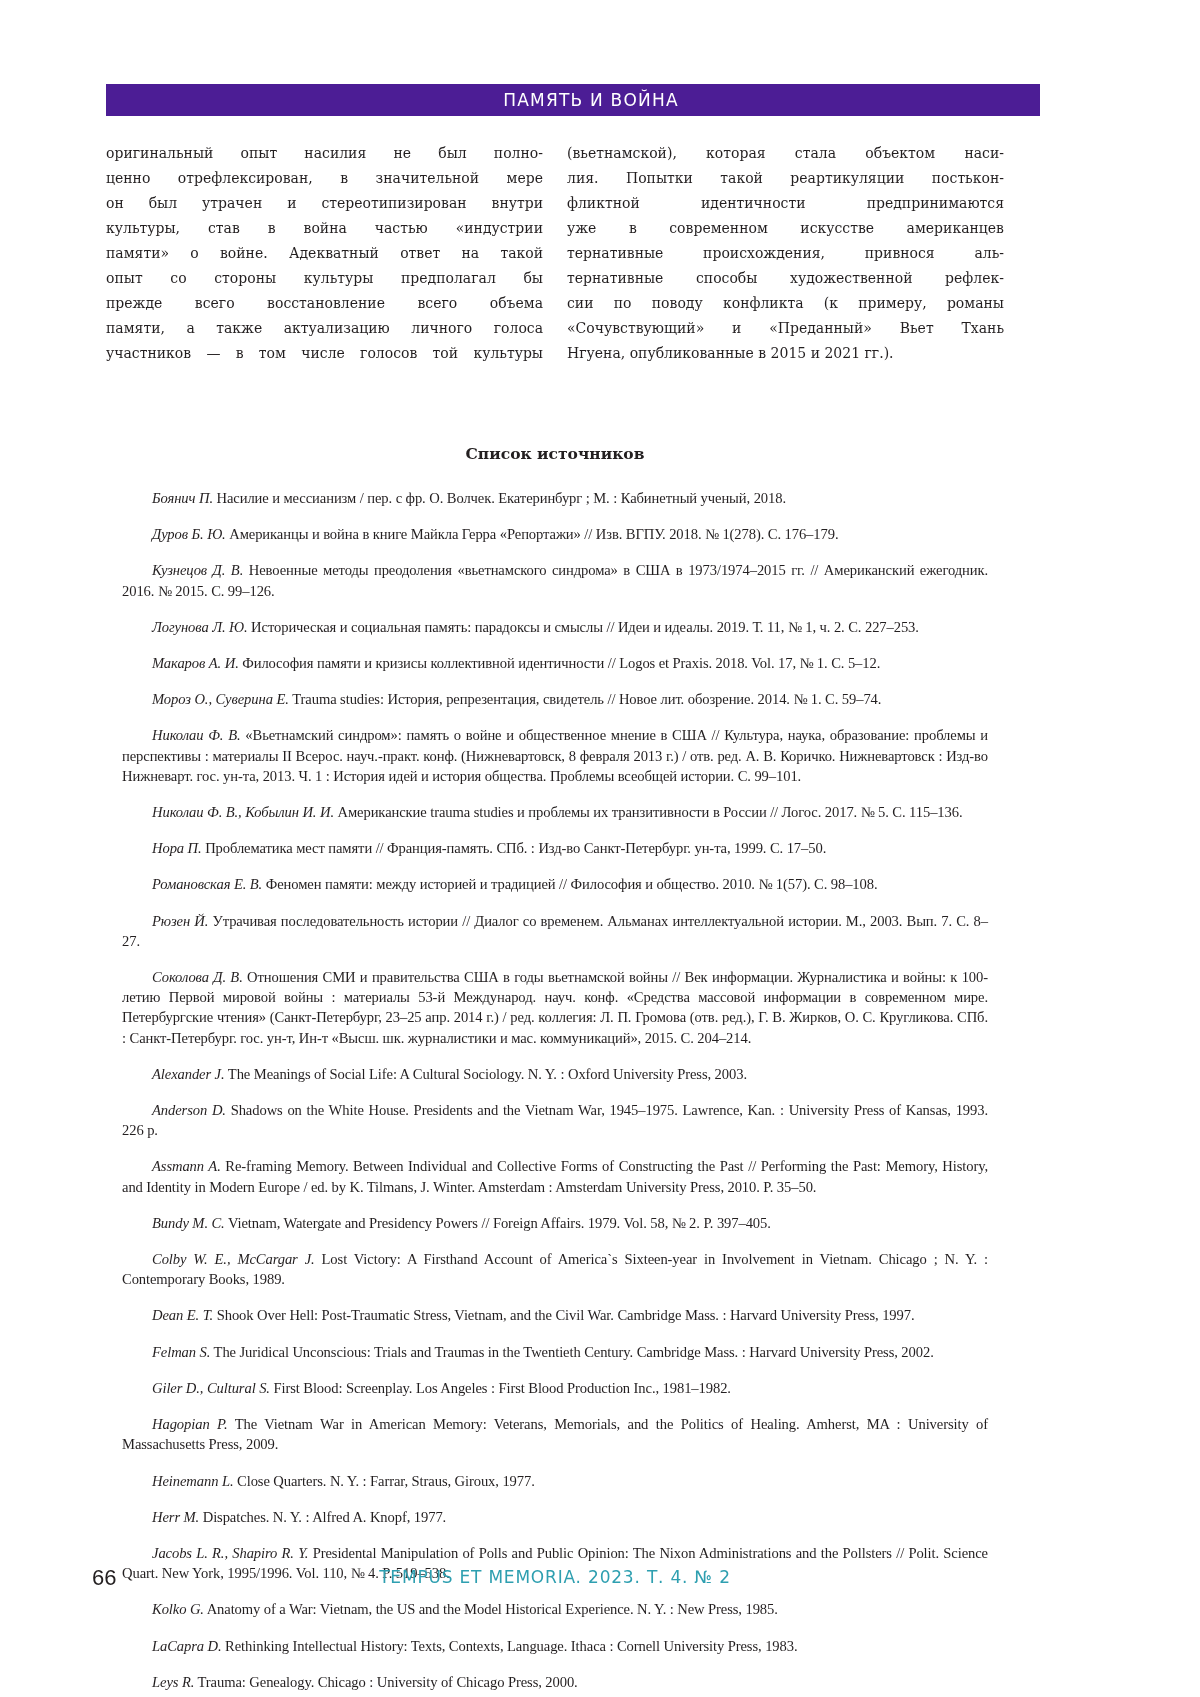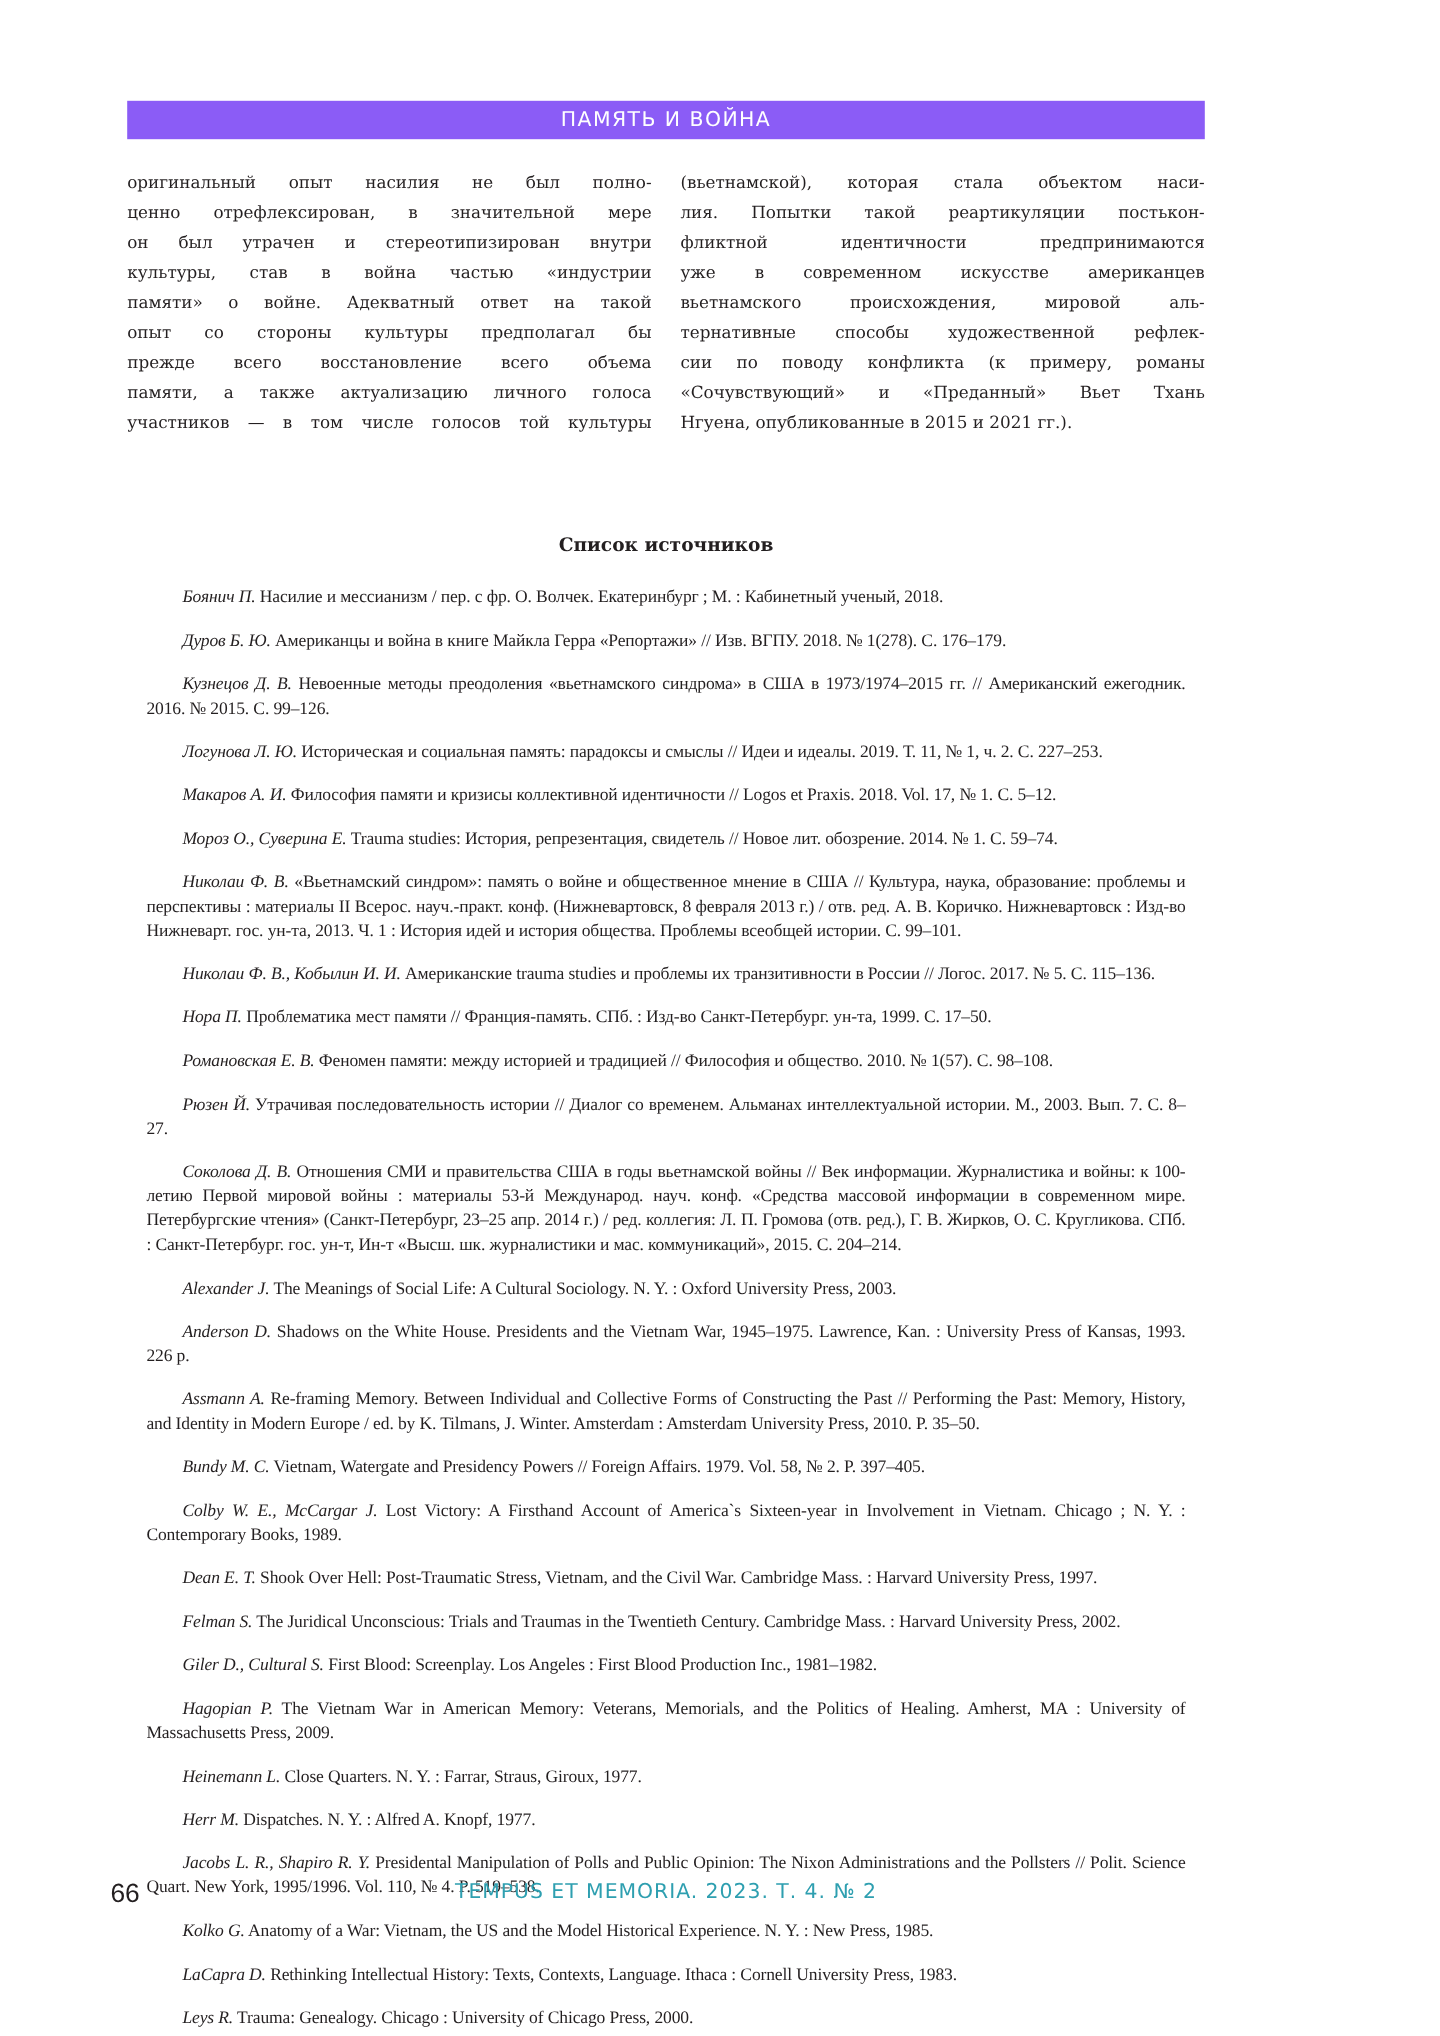--- a/index.html
+++ b/index.html
@@ -1,21 +1,21 @@
 <!DOCTYPE html>
 <html><head>
 <meta charset="utf-8">
 <style>
   html, body { margin:0; padding:0; background:#ffffff; }
   body { width:1200px; height:1697px; position:relative; overflow:hidden;
          font-family:"DejaVu Serif", "Liberation Serif", serif; color:#231f20; }
   .header-bar { position:absolute; left:106px; top:84px; width:898px; height:32px;
-                background:#8b5cf6; color:#ffffff; text-align:center;
+                background:#4c1d95; color:#ffffff; text-align:center;
                 font-family:"DejaVu Sans", "Liberation Sans", sans-serif;
-                font-size:17px; line-height:32px; letter-spacing:1.2px; }
+                font-size:17px; line-height:32px; letter-spacing:1.2px;padding-left:36px; }
   .cols { position:absolute; left:106px; top:141px; width:898px; display:flex; justify-content:space-between; }
   .col { width:437px; font-size:14px; line-height:25px; text-align:justify; }
   .line { display:block; text-align:justify; text-align-last:justify; white-space:nowrap; overflow:visible; }
   .line.last { text-align-last:left; }
   .refs-title { position:absolute; left:106px; top:444px; width:898px; text-align:center;
                 font-weight:bold; font-size:15.5px; line-height:20px; }
   .refs { position:absolute; left:106px; top:472px; width:898px; font-size:14.6px; line-height:20.2px;
           font-family:"Liberation Serif", serif; letter-spacing:-0.1px; }
   .ref { margin:16px; text-indent:30px; text-align:justify; }
   .ref .author { font-style:italic; }
@@ -42,21 +42,21 @@
     <span class="line">опыт со стороны культуры предполагал бы</span>
     <span class="line">прежде всего восстановление всего объема</span>
     <span class="line">памяти, а также актуализацию личного голоса</span>
     <span class="line">участников — в том числе голосов той культуры</span>
   </div>
   <div class="col">
     <span class="line">(вьетнамской), которая стала объектом наси-</span>
     <span class="line">лия. Попытки такой реартикуляции постькон-</span>
     <span class="line">фликтной идентичности предпринимаются</span>
     <span class="line">уже в современном искусстве американцев</span>
-    <span class="line">вьетнамского происхождения, мировой аль-</span>
+    <span class="line">тернативные происхождения, привнося аль-</span>
     <span class="line">тернативные способы художественной рефлек-</span>
     <span class="line">сии по поводу конфликта (к примеру, романы</span>
     <span class="line">«Сочувствующий» и «Преданный» Вьет Тхань</span>
     <span class="line last">Нгуена, опубликованные в 2015 и 2021 гг.).</span>
   </div>
 </div>
 
 <div class="refs-title">Список источников</div>
 
 <div class="refs" id="refs-list">

